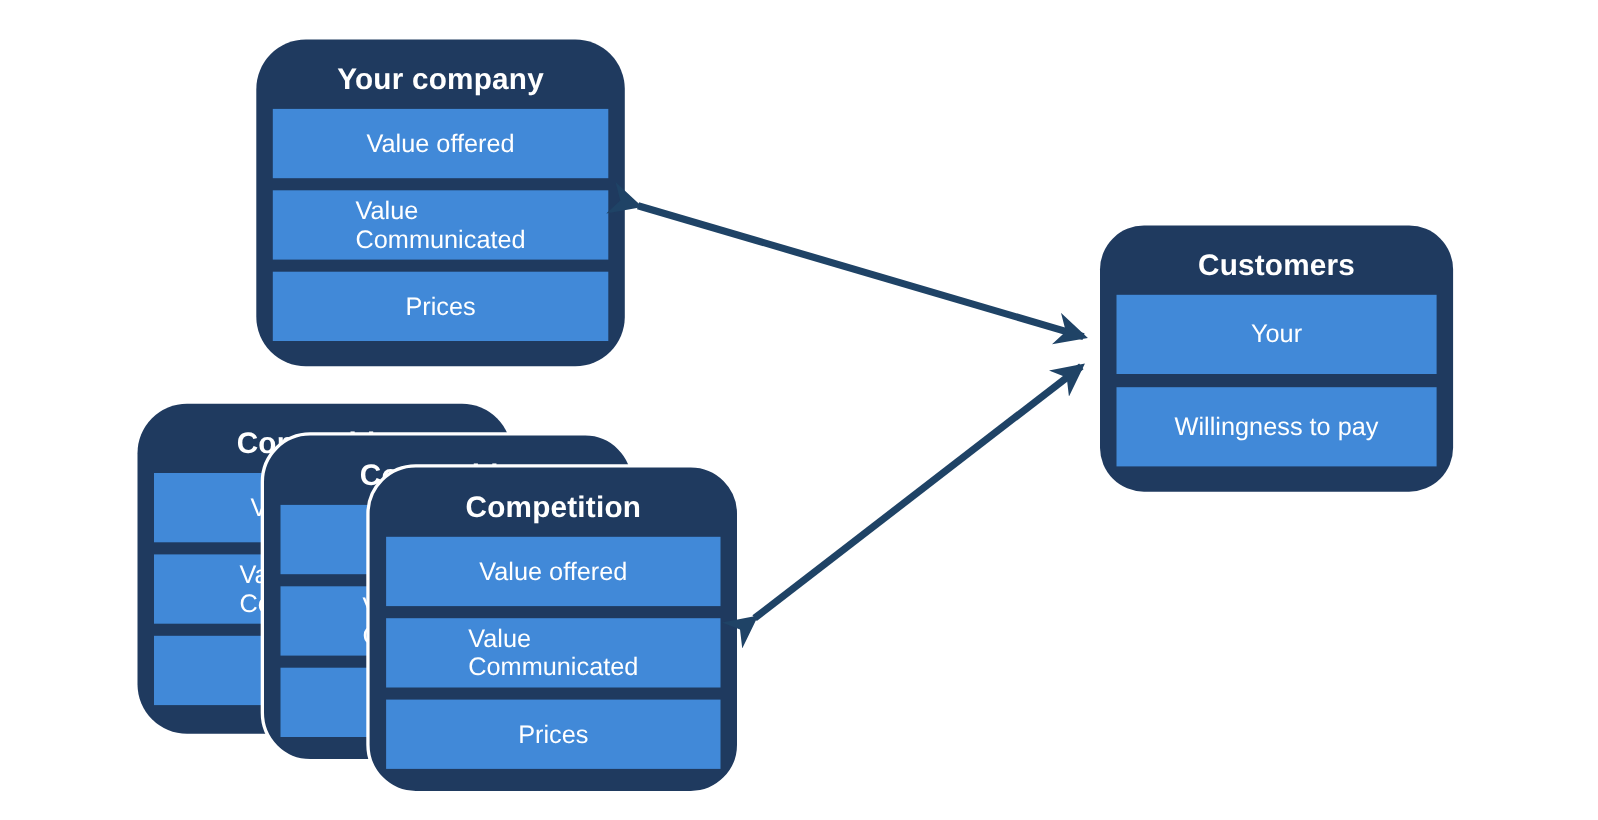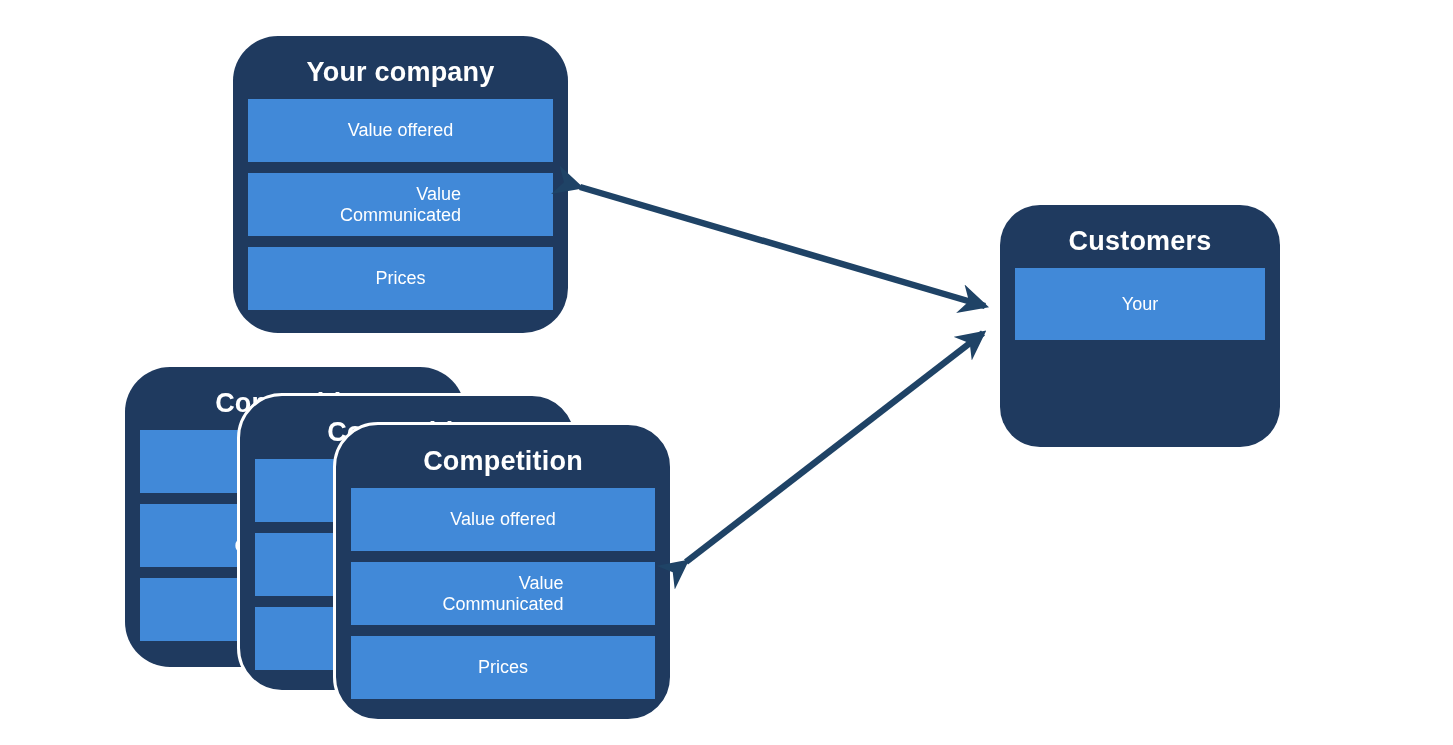--- a/index.html
+++ b/index.html
@@ -33,37 +33,37 @@
     font-size:27px;
     font-weight:700;
     letter-spacing:0.2px;
     color:var(--text,#fff);
     line-height:34px;
     flex:none;
   }
   .bar{
     background:var(--bar_bg,#4189d8);
     color:var(--text,#fff);
-    font-size:18px;
+    font-size:23px;
     line-height:1.12;
     display:flex;
     align-items:center;
     justify-content:center;
-    text-align:right;
+    text-align:left;
     white-space:pre-line;
     flex:none;
     margin-top:11px;
     height:63px;
   }
   .bar:first-of-type{margin-top:0;}
   .customers .bar{height:72px;margin-top:12px;}
   .customers .bar:first-of-type{margin-top:0;}
 
   .company{left:233px;top:36px;width:335px;height:297px;}
-  .customers{left:1000px;top:205px;width:280px;height:242px;border-radius:40px;}
+  .customers{left:1000px;top:205px;width:321px;height:242px;border-radius:40px;}
   .comp-back{left:125px;top:367px;width:340px;height:300px;}
   .comp-middle{left:237px;top:393px;width:340px;height:300px;}
   .comp-front{left:333px;top:422px;width:340px;height:300px;}
 
   svg.arrows{
     position:absolute;left:0;top:0;width:1453px;height:745px;
     pointer-events:none;
     z-index:50;
   }
   svg.arrows line{stroke:var(--arrow,#1f4366);stroke-width:6.5;}
@@ -78,20 +78,21 @@
     <h2>Your company</h2>
     <div class="bar">Value offered</div>
     <div class="bar">Value
 Communicated</div>
     <div class="bar">Prices</div>
   </section>
 
   <section class="card customers">
     <h2>Customers</h2>
     <div class="bar">Your</div>
+    <div class="bar">Willingness to pay</div>
   </section>
 
   <section class="card comp-back">
     <h2>Competition</h2>
     <div class="bar">Value offered</div>
     <div class="bar">Value
 Communicated</div>
     <div class="bar">Prices</div>
   </section>
 

